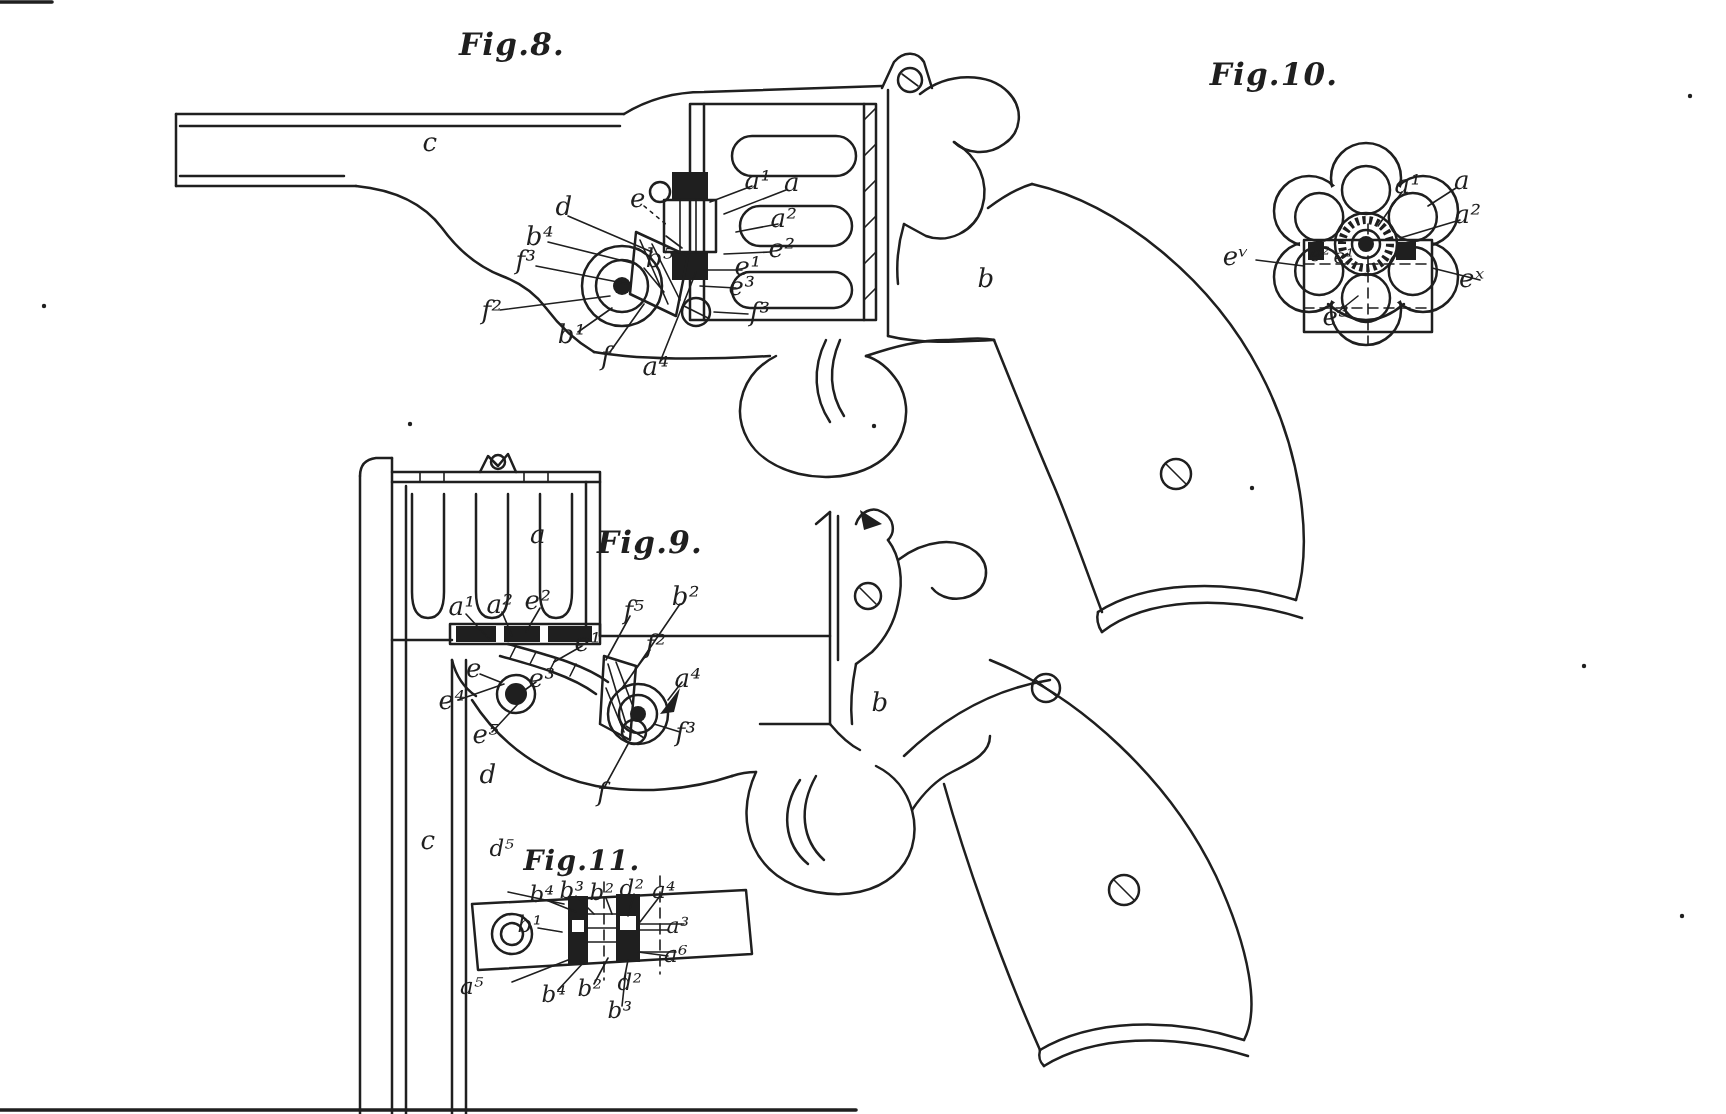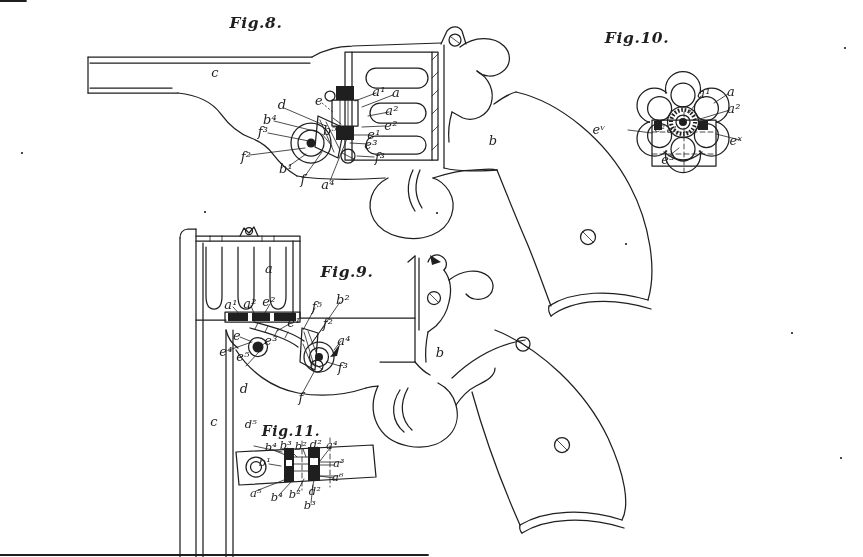--- a/index.html
+++ b/index.html
@@ -279,59 +279,59 @@
 <span class="lbl" style="left:330px;top:130px">b⁵</span>
 <span class="lbl" style="left:379px;top:91px">a¹</span>
 <span class="lbl" style="left:396px;top:92px">a</span>
 <span class="lbl" style="left:392px;top:110px">a²</span>
 <span class="lbl" style="left:391px;top:125px">e²</span>
 <span class="lbl" style="left:374px;top:134px">e¹</span>
 <span class="lbl" style="left:371px;top:144px">e³</span>
 <span class="lbl" style="left:380px;top:157px">f³</span>
 <span class="lbl" style="left:493px;top:140px">b</span>
 
-<span class="lbl title" style="left:347px;top:271px">Fig.9.</span>
+<span class="lbl title" style="left:325px;top:271px">Fig.9.</span>
 <span class="lbl" style="left:269px;top:268px">a</span>
 <span class="lbl" style="left:231px;top:304px">a¹</span>
 <span class="lbl" style="left:250px;top:303px">a²</span>
 <span class="lbl" style="left:269px;top:301px">e²</span>
 <span class="lbl" style="left:294px;top:322px">e¹</span>
 <span class="lbl" style="left:317px;top:306px">f⁵</span>
 <span class="lbl" style="left:343px;top:299px">b²</span>
 <span class="lbl" style="left:328px;top:323px">f²</span>
 <span class="lbl" style="left:344px;top:340px">a⁴</span>
 <span class="lbl" style="left:343px;top:367px">f³</span>
 <span class="lbl" style="left:237px;top:335px">e</span>
 <span class="lbl" style="left:226px;top:351px">e⁴</span>
 <span class="lbl" style="left:271px;top:340px">e³</span>
-<span class="lbl" style="left:243px;top:356px">e⁵</span>
+<span class="lbl" style="left:243px;top:368px">e⁵</span>
 <span class="lbl" style="left:244px;top:388px">d</span>
 <span class="lbl" style="left:301px;top:397px">f</span>
 <span class="lbl" style="left:214px;top:421px">c</span>
 <span class="lbl" style="left:440px;top:352px">b</span>
 
 <span class="lbl title" style="left:637px;top:37px">Fig.10.</span>
 <span class="lbl" style="left:704px;top:93px">a¹</span>
 <span class="lbl" style="left:731px;top:91px">a</span>
 <span class="lbl" style="left:734px;top:108px">a²</span>
-<span class="lbl" style="left:599px;top:129px">eᵛ</span>
+<span class="lbl" style="left:618px;top:129px">eᵛ</span>
 <span class="lbl" style="left:660px;top:128px;font-size:10px">e²</span>
 <span class="lbl" style="left:672px;top:129px;font-size:10px">e¹</span>
 <span class="lbl" style="left:736px;top:140px">eˣ</span>
 <span class="lbl" style="left:668px;top:159px">e³</span>
 
 <span class="lbl title" style="left:291px;top:431px;font-size:14px">Fig.11.</span>
 <span class="lbl" style="left:251px;top:424px;font-size:11.5px">d⁵</span>
 <span class="lbl" style="left:271px;top:447px;font-size:11.5px">b⁴</span>
 <span class="lbl" style="left:286px;top:445px;font-size:11.5px">b³</span>
 <span class="lbl" style="left:301px;top:446px;font-size:11.5px">b²</span>
 <span class="lbl" style="left:316px;top:444px;font-size:11.5px">d²</span>
 <span class="lbl" style="left:332px;top:445px;font-size:11.5px">a⁴</span>
 <span class="lbl" style="left:265px;top:462px;font-size:11.5px">b¹</span>
 <span class="lbl" style="left:339px;top:463px;font-size:11px">a³</span>
 <span class="lbl" style="left:338px;top:477px;font-size:11.5px">a⁶</span>
-<span class="lbl" style="left:256px;top:493px;font-size:11.5px">a⁵</span>
+<span class="lbl" style="left:236px;top:493px;font-size:11.5px">a⁵</span>
 <span class="lbl" style="left:277px;top:497px;font-size:11.5px">b⁴</span>
 <span class="lbl" style="left:295px;top:494px;font-size:11.5px">b²</span>
 <span class="lbl" style="left:315px;top:491px;font-size:11.5px">d²</span>
 <span class="lbl" style="left:310px;top:505px;font-size:11.5px">b³</span>
 
 </div>
 
 </body></html>

